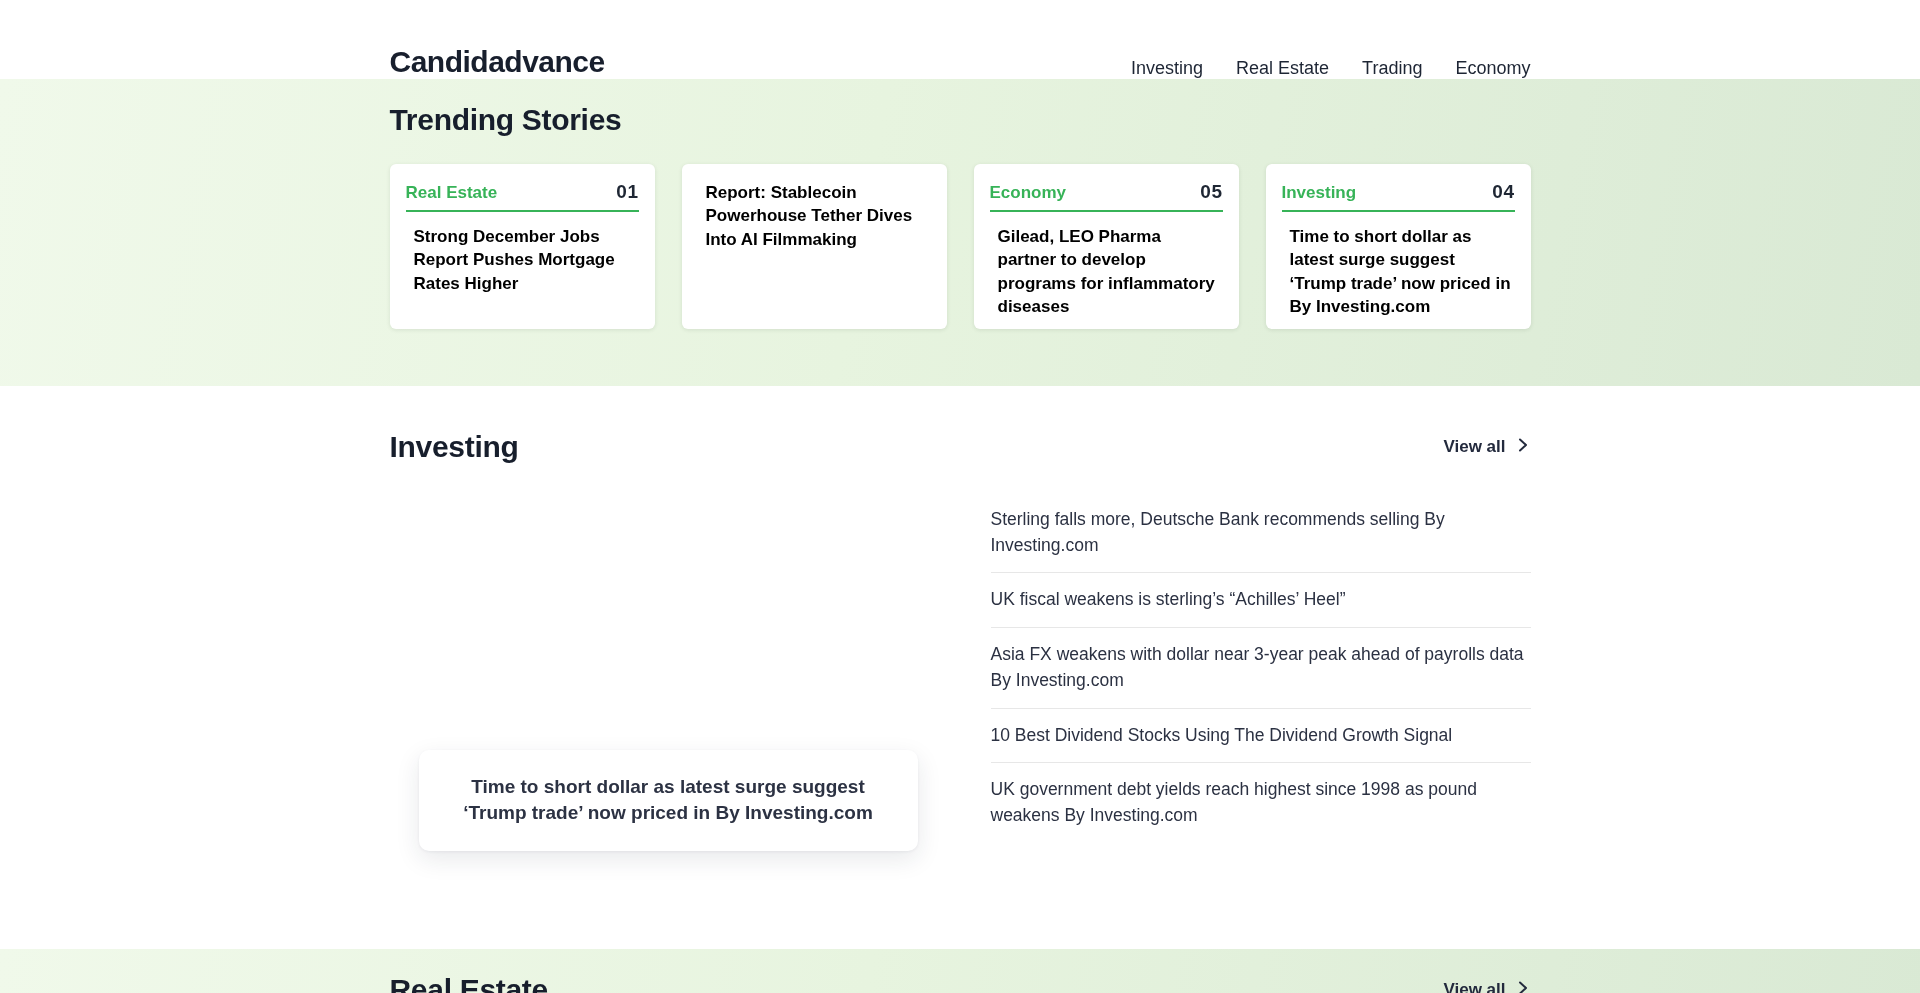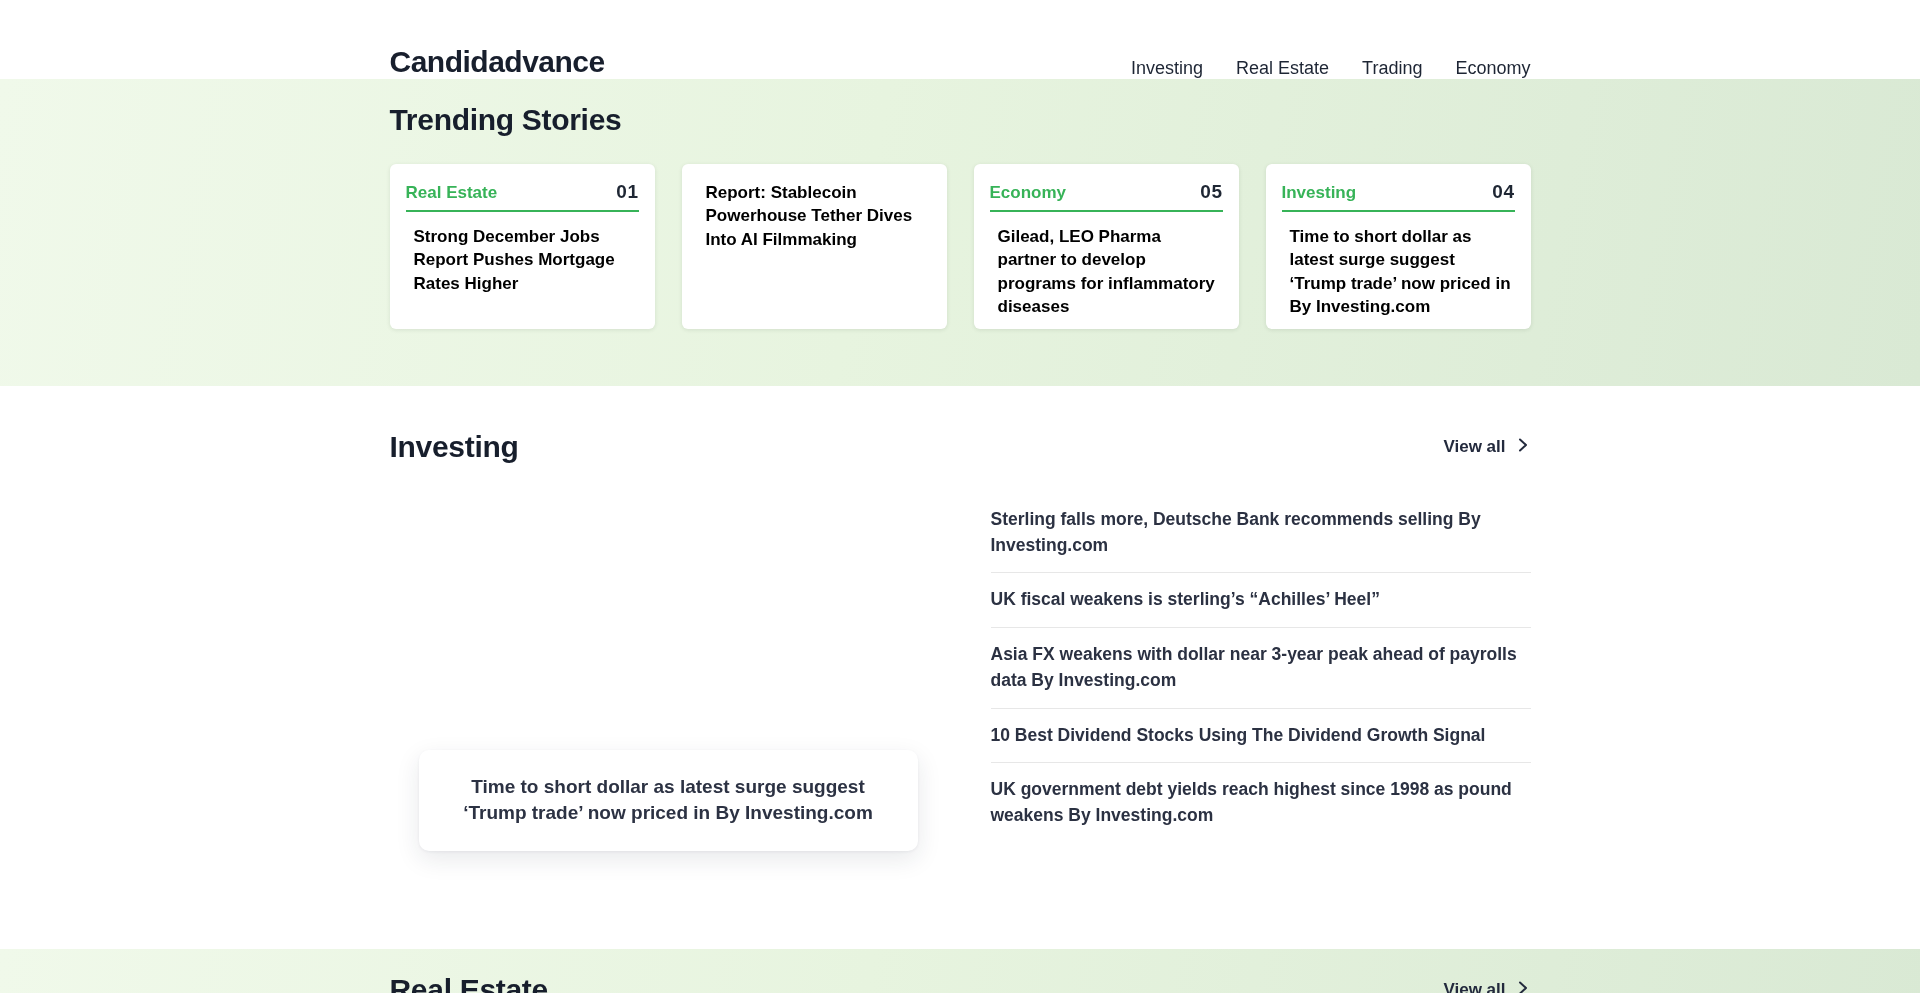--- a/index.html
+++ b/index.html
@@ -73,21 +73,21 @@
   .feature-card-title {
     font-size: 19px; font-weight: 600; color: #2c3243; line-height: 1.4;
   }
 
   .article-list { width: 540px; margin-top: 17px; }
   .article-item {
     padding: 14px 0; border-bottom: 1px solid #e7e7e7; cursor: pointer;
   }
   .article-item:last-child { border-bottom: none; }
   .article-title {
-    font-size: 17.5px; font-weight: 700; color: #2b3142; line-height: 1.47;
+    font-size: 17.5px; font-weight: 400; color: #2b3142; line-height: 1.47;
   }
 
   
   .realestate {
     height: 120px;
     background: linear-gradient(100deg, #f0f9ea 0%, #e7f4df 45%, #d9e9d4 100%);
     padding-top: 24px;
   }
 </style>
 </head>

